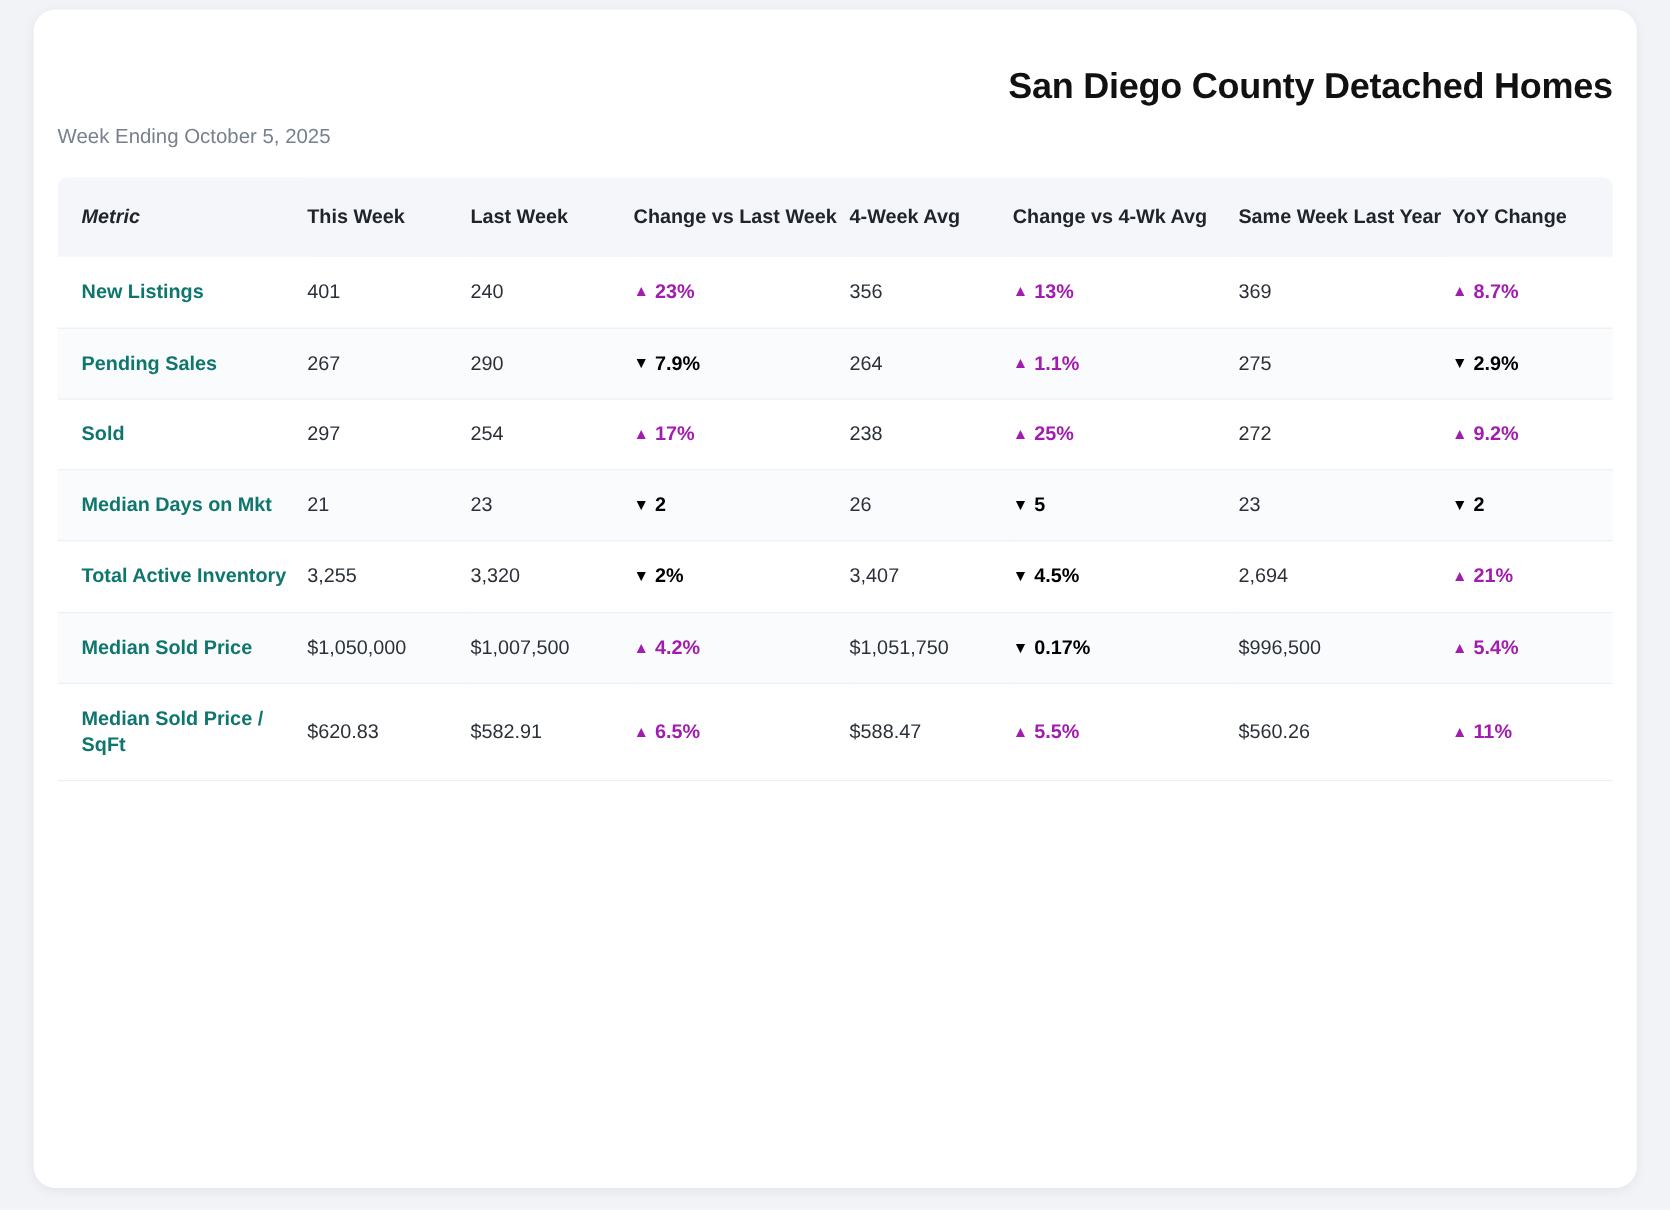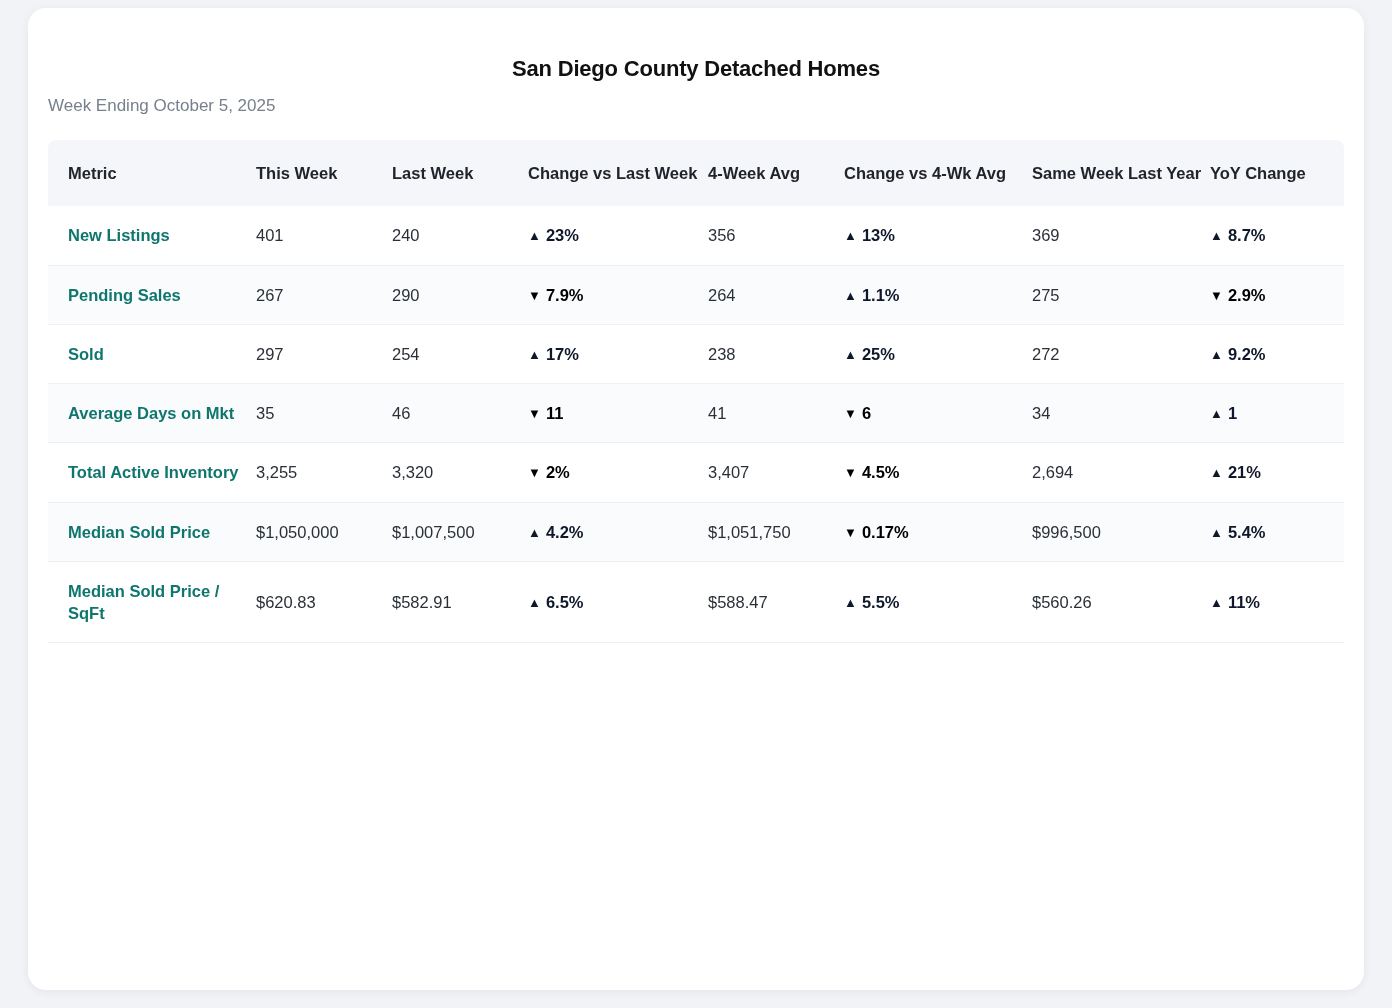--- a/index.html
+++ b/index.html
@@ -19,22 +19,22 @@
     top: 8px;
     width: 1336px;
     height: 982px;
     background: #ffffff;
     border-radius: 18px;
     box-shadow: 0 2px 10px rgba(16, 24, 40, 0.06);
     box-sizing: border-box;
     padding: 30px 20px 0 20px;
   }
   .title {
-    text-align: center;
-    font-size: 22px;
+    text-align: right;
+    font-size: 30px;
     font-weight: bold;
     color: #111111;
     letter-spacing: -0.2px;
     margin-top: 18px;
   }
   .subtitle {
     font-size: 17px;
     color: #77808c;
     margin-top: 14px;
   }
@@ -47,39 +47,39 @@
   thead th {
     background: #f4f6f9;
     text-align: left;
     font-size: 16.5px;
     font-weight: bold;
     color: #20242b;
     padding: 22px 0 22px 0;
     vertical-align: middle;
     line-height: 1.35;
   }
-  thead th:first-child { padding-left: 20px; border-top-left-radius: 8px; }
+  thead th:first-child { padding-left: 20px; border-top-left-radius: 8px; font-style: italic; }
   thead th:last-child { border-top-right-radius: 8px; }
 
   tbody td {
     font-size: 16.5px;
     color: #2b3038;
     padding: 18px 0;
     border-bottom: 1px solid #eceff3;
     vertical-align: middle;
     line-height: 1.35;
   }
   tbody tr:nth-child(even) { background: #fafbfc; }
   tbody td.metric {
     padding-left: 20px;
     font-weight: bold;
     color: #0f766e;
     padding-right: 14px;
   }
-  .up { color: #0f172a; font-weight: bold; white-space: nowrap; }
+  .up { color: #a21caf; font-weight: bold; white-space: nowrap; }
   .down { color: #000000; font-weight: bold; white-space: nowrap; }
   .tri { font-size: 13px; margin-right: 5px; position: relative; top: -1px; }
 
   col.c-metric { width: 208px; }
   col.c-this   { width: 136px; }
   col.c-last   { width: 136px; }
   col.c-chg1   { width: 180px; }
   col.c-avg    { width: 136px; }
   col.c-chg2   { width: 188px; }
   col.c-year   { width: 178px; }
@@ -140,28 +140,28 @@
           <td class="metric">Sold</td>
           <td>297</td>
           <td>254</td>
           <td><span class="up"><span class="tri">▲</span><span>17%</span></span></td>
           <td>238</td>
           <td><span class="up"><span class="tri">▲</span><span>25%</span></span></td>
           <td>272</td>
           <td><span class="up"><span class="tri">▲</span><span>9.2%</span></span></td>
         </tr>
         <tr>
-          <td class="metric">Average Days on Mkt</td>
-          <td>35</td>
-          <td>46</td>
-          <td><span class="down"><span class="tri">▼</span><span>11</span></span></td>
-          <td>41</td>
-          <td><span class="down"><span class="tri">▼</span><span>6</span></span></td>
-          <td>34</td>
-          <td><span class="up"><span class="tri">▲</span><span>1</span></span></td>
+          <td class="metric">Median Days on Mkt</td>
+          <td>21</td>
+          <td>23</td>
+          <td><span class="down"><span class="tri">▼</span><span>2</span></span></td>
+          <td>26</td>
+          <td><span class="down"><span class="tri">▼</span><span>5</span></span></td>
+          <td>23</td>
+          <td><span class="down"><span class="tri">▼</span><span>2</span></span></td>
         </tr>
         <tr>
           <td class="metric">Total Active Inventory</td>
           <td>3,255</td>
           <td>3,320</td>
           <td><span class="down"><span class="tri">▼</span><span>2%</span></span></td>
           <td>3,407</td>
           <td><span class="down"><span class="tri">▼</span><span>4.5%</span></span></td>
           <td>2,694</td>
           <td><span class="up"><span class="tri">▲</span><span>21%</span></span></td>

